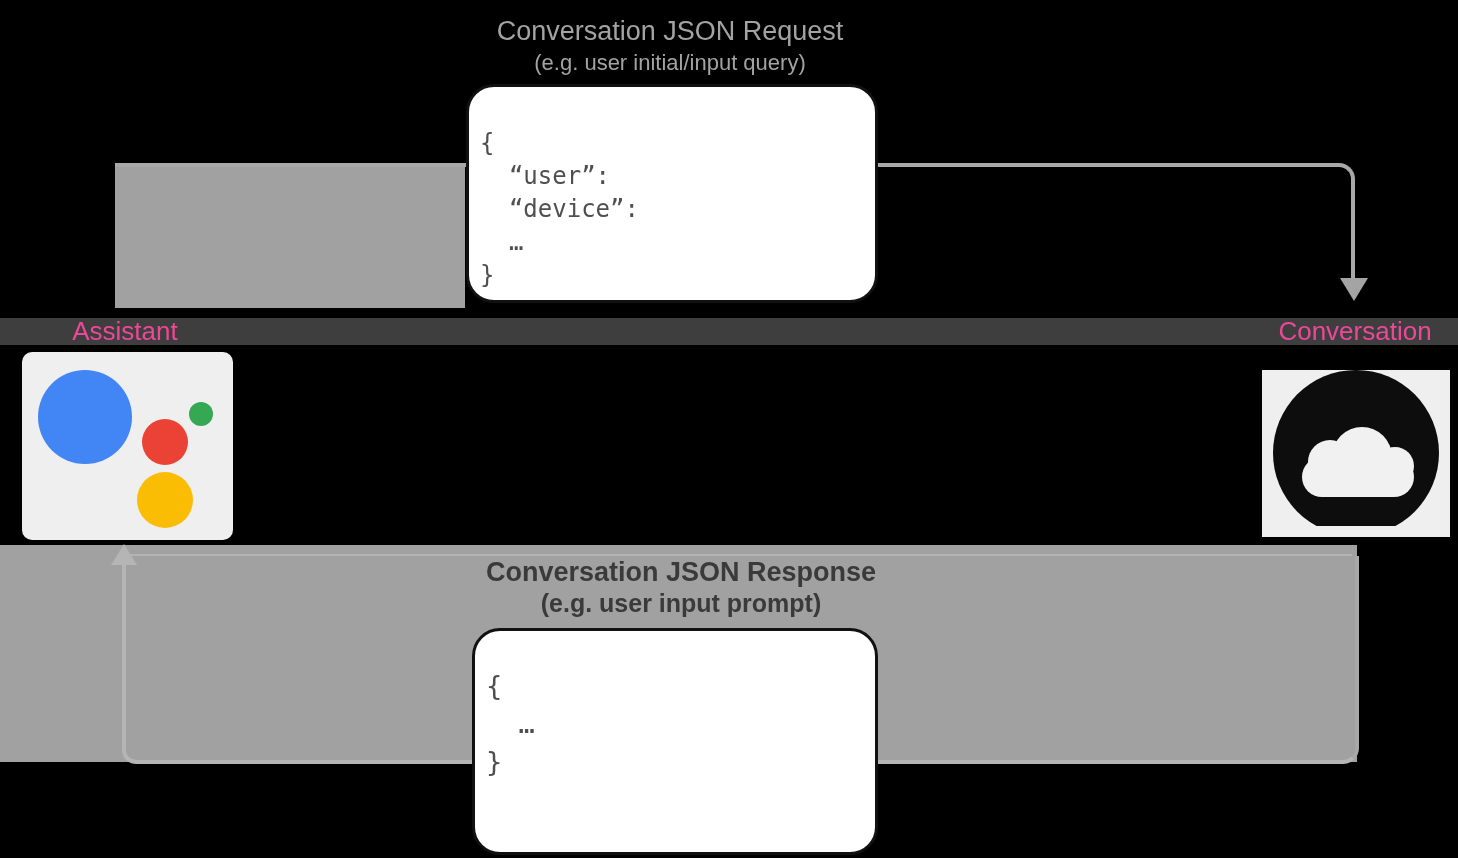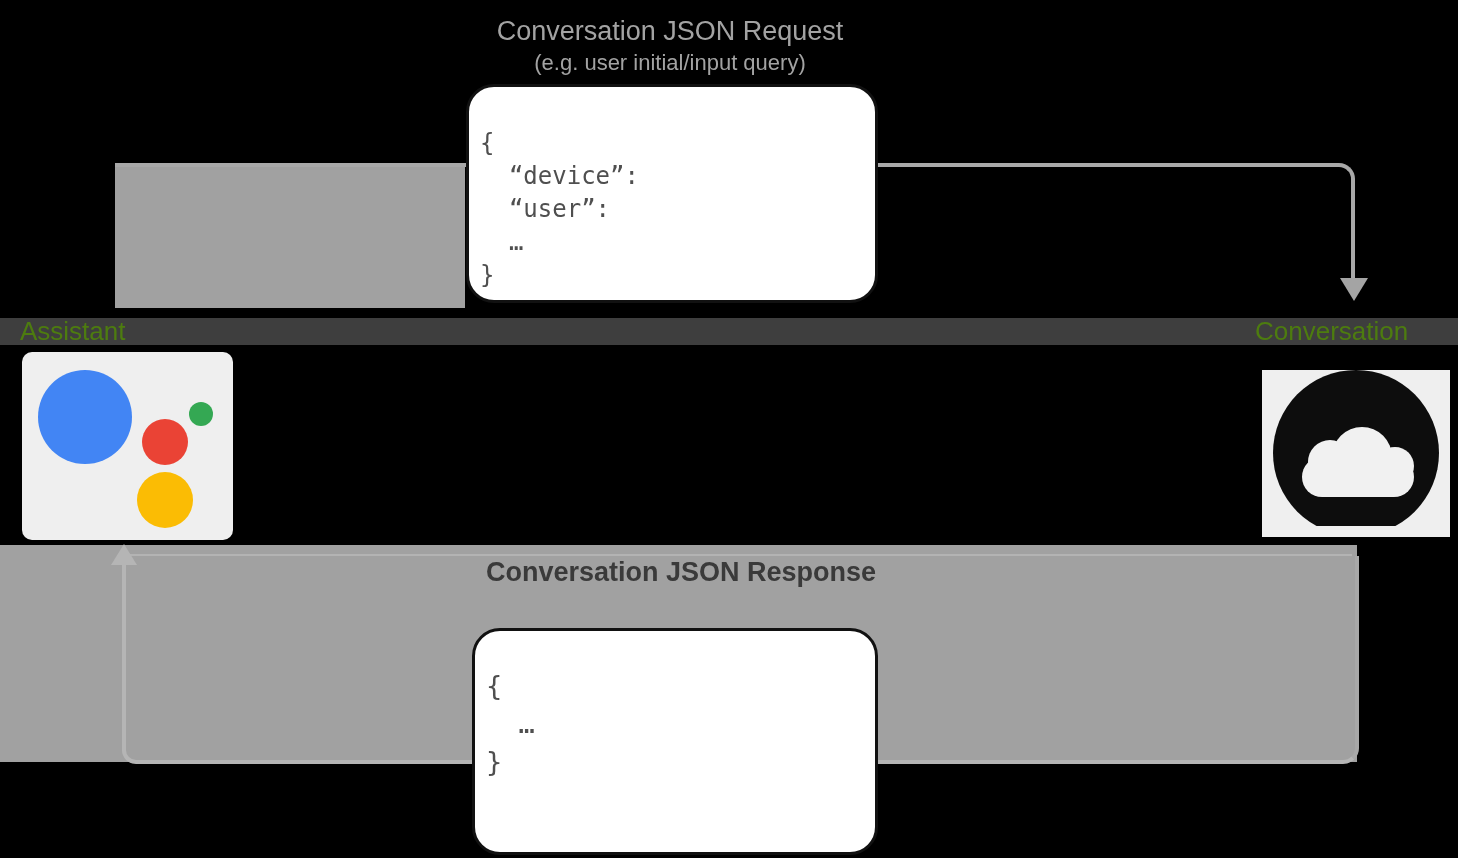--- a/index.html
+++ b/index.html
@@ -35,22 +35,22 @@
     border-bottom-left-radius:14px;border-bottom-right-radius:16px;
   }
   .arrowhead-up{
     left:111px;top:544px;width:0;height:0;z-index:2;
     border-left:13px solid transparent;border-right:13px solid transparent;
     border-bottom:21px solid #b5b5b5;
   }
 
   
   .divider{left:0;top:318px;width:1458px;height:27px;background:#3e3e3e;z-index:3;}
-  .entity-label{top:317px;height:29px;line-height:29px;font-size:26px;color:#4d7c0f;
-    z-index:4;font-weight:400;}
+  .entity-label{top:317px;height:29px;line-height:29px;font-size:26px;color:#ec4899;
+    text-align:center;z-index:4;font-weight:400;}
   .entity-label.assistant{left:20px;width:210px;}
   .entity-label.fulfillment{left:1255px;width:200px;}
 
   
   .code-box{
     background:#fff;border:3px solid #111;border-radius:28px;z-index:4;
     font-family:"DejaVu Sans Mono","Liberation Mono",monospace;color:#4f4f4f;
     box-sizing:border-box;
   }
   .code-box .code-line{white-space:pre;}
@@ -82,22 +82,22 @@
     <div class="l1">Conversation JSON Request</div>
     <div class="l2">(e.g. user initial/input query)</div>
   </div>
 
   <div class="abs band-a"></div>
   <div class="abs elbow-top"></div>
   <div class="abs arrowhead-down"></div>
 
   <div class="abs code-box code-req">
     <div class="code-line">{</div>
+    <div class="code-line">  “user”:</div>
     <div class="code-line">  “device”:</div>
-    <div class="code-line">  “user”:</div>
     <div class="code-line">  …</div>
     <div class="code-line">}</div>
   </div>
 
   <div class="abs divider"></div>
   <div class="abs entity-label assistant">Assistant</div>
   <div class="abs entity-label fulfillment">Conversation</div>
 
   <div class="abs assistant-panel">
     <svg width="211" height="188" viewBox="0 0 211 188">
@@ -121,20 +121,21 @@
     </svg>
   </div>
 
   <div class="abs band-b"></div>
   <div class="abs band-b-seam"></div>
   <div class="abs elbow-bottom"></div>
   <div class="abs arrowhead-up"></div>
 
   <div class="abs res-label">
     <div class="l1">Conversation JSON Response</div>
+    <div class="l2">(e.g. user input prompt)</div>
   </div>
 
   <div class="abs code-box code-res">
     <div class="code-line">{</div>
     <div class="code-line">  …</div>
     <div class="code-line">}</div>
   </div>
 
 </div>
 

